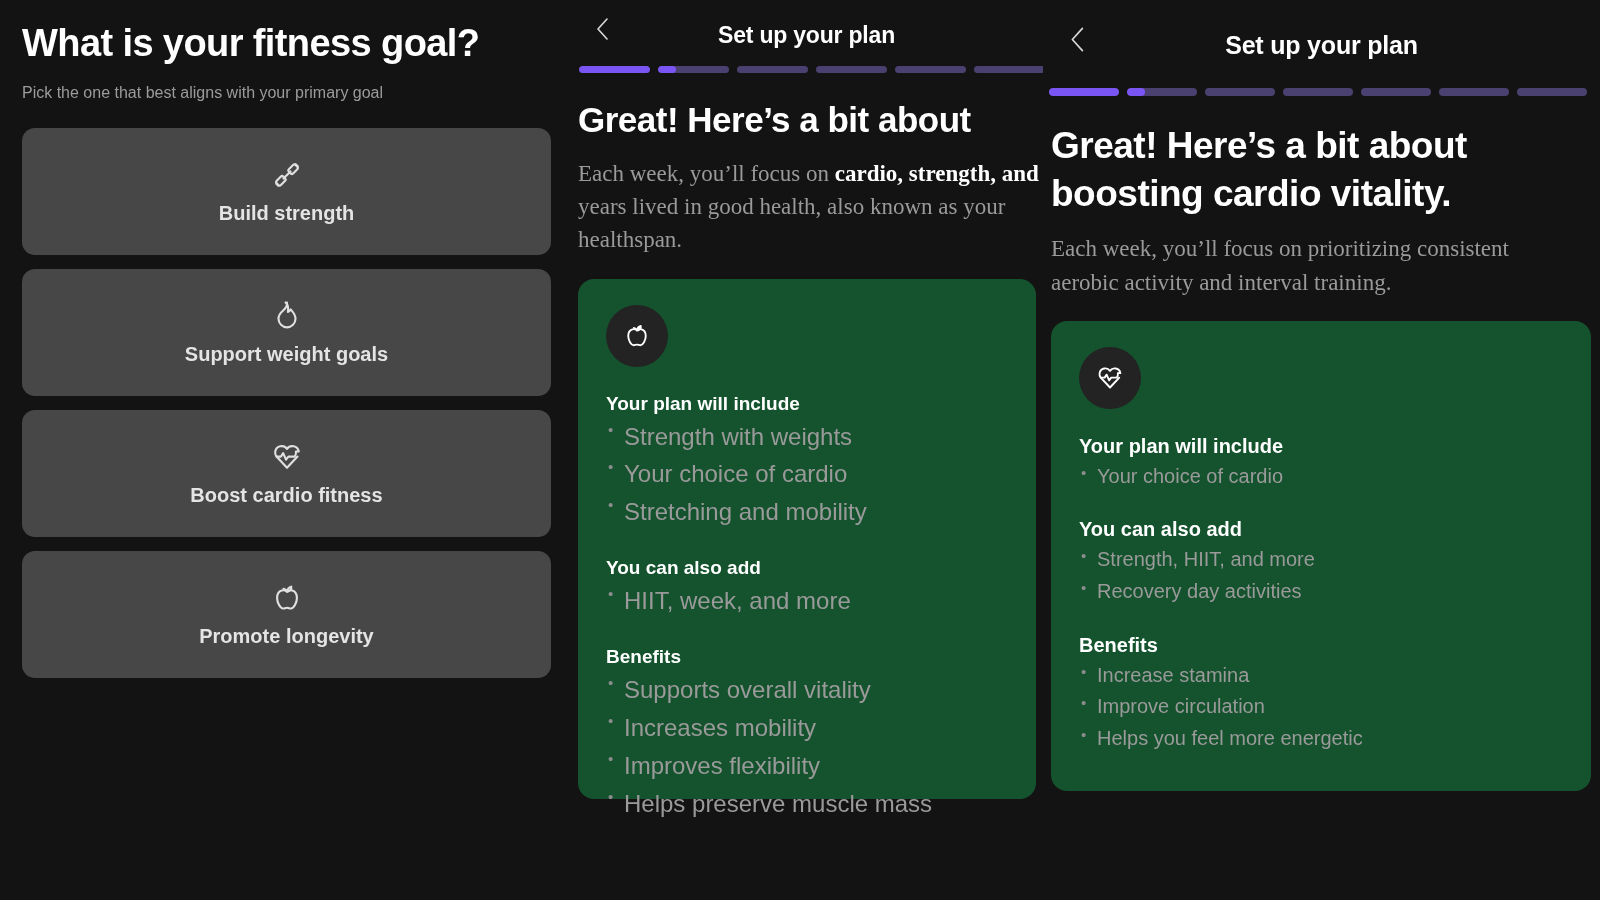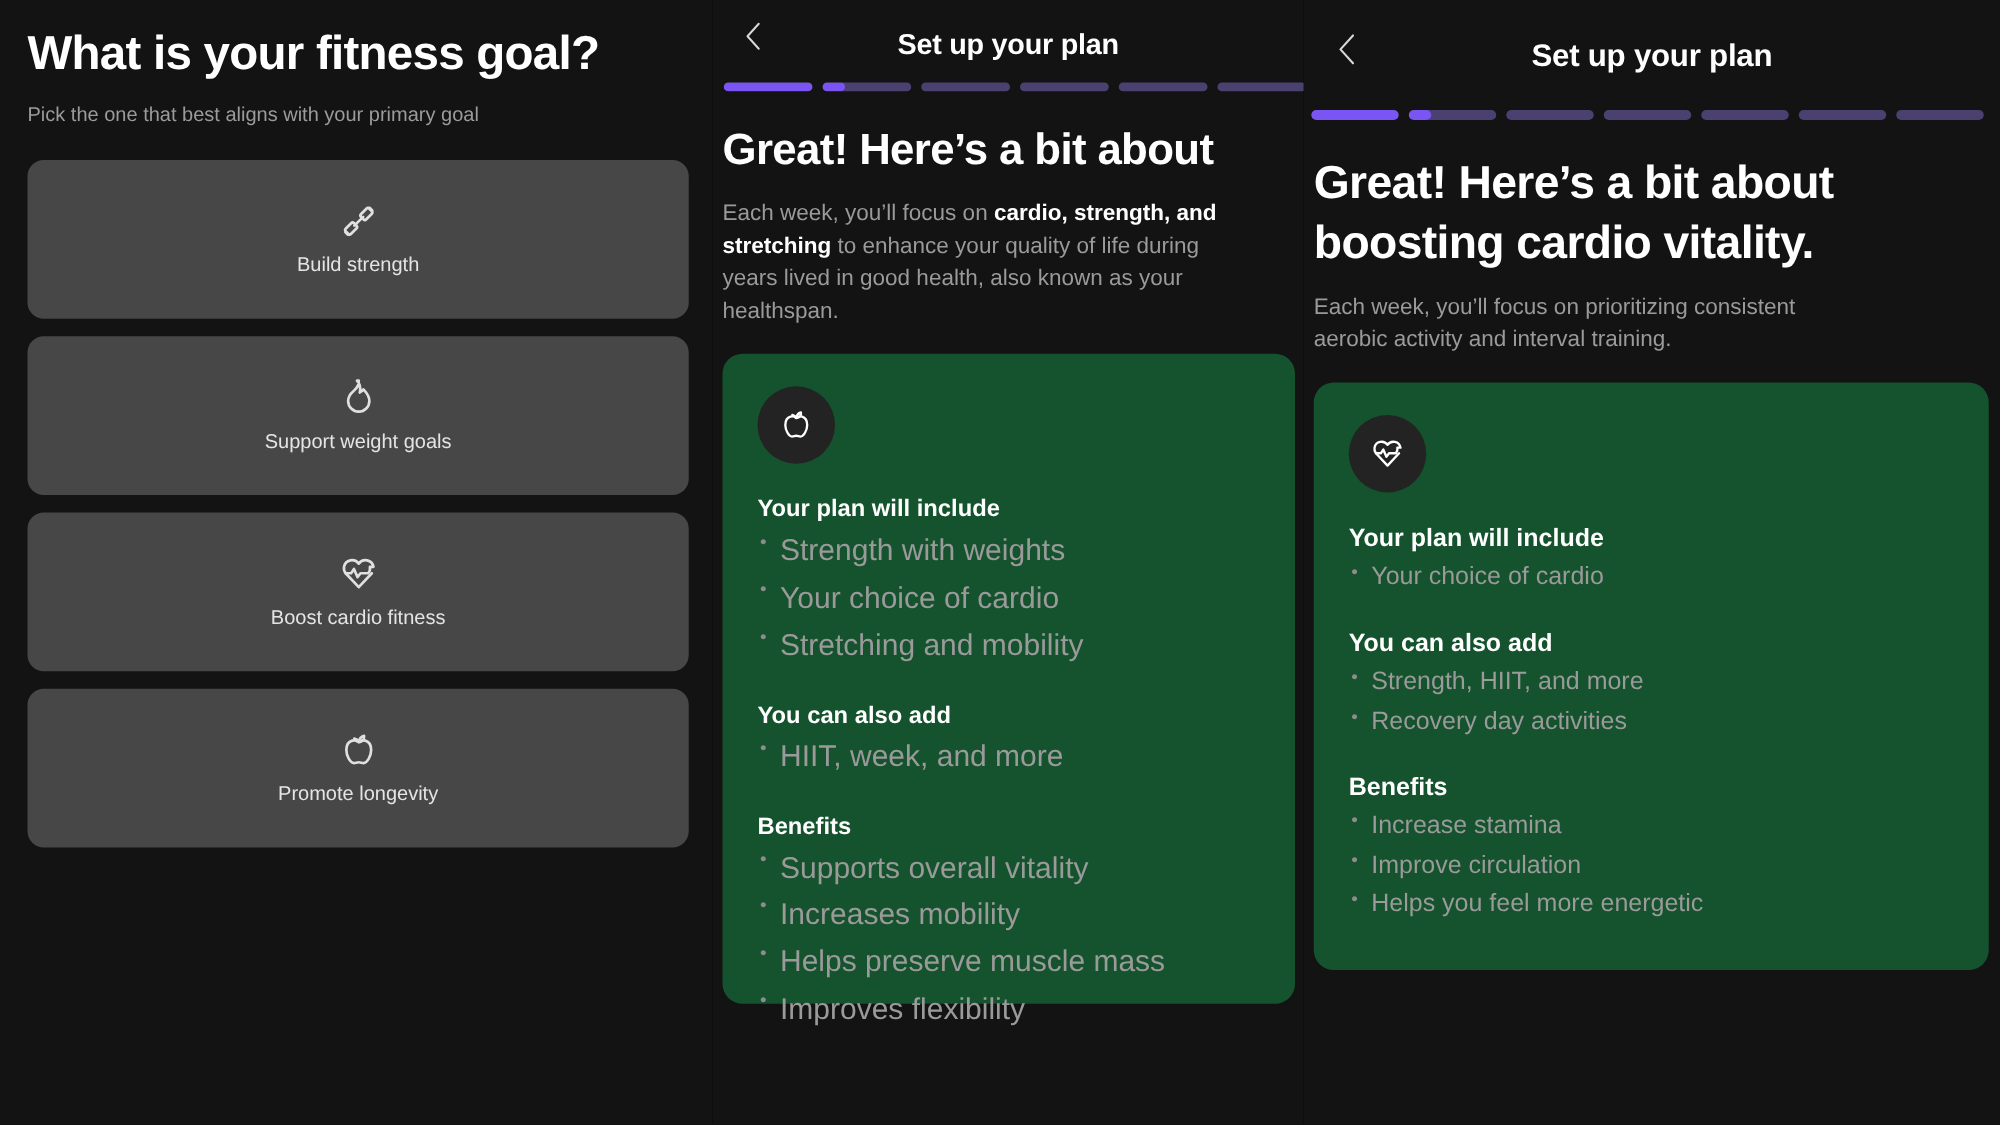--- a/index.html
+++ b/index.html
@@ -46,22 +46,22 @@
     display: flex;
     flex-direction: column;
     align-items: center;
     justify-content: center;
     gap: 10px;
     cursor: pointer;
   }
   .goal-option .ic { width: 34px; height: 34px; display:block; }
   .goal-option .lbl {
     color: #e4e4e4;
-    font-size: 16px;
-    font-weight: 400;
+    font-size: 20px;
+    font-weight: 700;
   }
 
   
   .panel-plan {
     position: relative;
     height: 900px;
     background: #131313;
     overflow: hidden;
     flex: 0 0 auto;
   }
@@ -124,24 +124,25 @@
     color: #ffffff;
     font-size: 35px;
     font-weight: 700;
     line-height: 1.3;
     letter-spacing: -0.5px;
     white-space: nowrap;
   }
   .panel-right .plan-heading { font-size: 37px; }
   .plan-desc {
     color: #9a9a9a;
-    font-size: 18px;
+    font-size: 23px;
     line-height: 1.45;
     margin-top: 14px;
     white-space: nowrap;
+    font-family: Liberation Serif, serif;
   }
   .plan-desc b { color: #ffffff; font-weight: 700; }
   .plan-desc .ln { display: block; }
 
   .plan-card {
     margin-top: 22px;
     background: #14532d;
     border-radius: 16px;
     padding: 26px 24px 30px 28px;
   }
@@ -263,21 +264,20 @@
 
     </div>
 
     <div class="plan-body">
       <div class="plan-heading">
         <span>Great! Here’s a bit about</span><br>
       </div>
 
       <div class="plan-desc">
         <span class="ln"><span>Each week, you’ll focus on </span><b>cardio, strength, and</b></span>
-        <span class="ln"><b>stretching</b><span> to enhance your quality of life during</span></span>
         <span class="ln">years lived in good health, also known as your</span>
         <span class="ln">healthspan.</span>
       </div>
 
       <div class="plan-card">
         <div class="card-badge">
           <span class="ic">
             <svg viewBox="0 0 24 24" fill="none" stroke="#ffffff" stroke-width="1.5" stroke-linecap="round" stroke-linejoin="round">
               <path d="M12 7.6c-1-.9-2.4-1.3-3.7-.9C6.2 7.3 5 9.4 5 12c0 3.4 2.3 7.4 4.3 7.4 1 0 1.6-.5 2.7-.5s1.7.5 2.7.5c2 0 4.3-4 4.3-7.4 0-2.6-1.2-4.7-3.3-5.3-1.3-.4-2.7 0-3.7.9z"></path>
               <path d="M12.1 7.4c.2-1.6 1.3-3 2.9-3.4.2 1.6-.8 3-2.2 3.4"></path>
@@ -295,22 +295,22 @@
 
         <div class="sec">
           <div class="sec-title">You can also add</div>
           <div class="sec-item">HIIT, week, and more</div>
         </div>
 
         <div class="sec">
           <div class="sec-title">Benefits</div>
           <div class="sec-item">Supports overall vitality</div>
           <div class="sec-item">Increases mobility</div>
+          <div class="sec-item">Improves flexibility</div>
           <div class="sec-item">Helps preserve muscle mass</div>
-          <div class="sec-item">Improves flexibility</div>
         </div>
       </div>
     </div>
   </div>
 
   <div class="panel-plan panel-right">
     <div class="plan-head">
       <button class="back-btn">
         <svg width="19" height="29" viewBox="0 0 17 26" fill="none" stroke="#d8d8d8" stroke-width="1.5" stroke-linecap="round" stroke-linejoin="round">
           <polyline points="12,3 3,13 12,23"></polyline>

